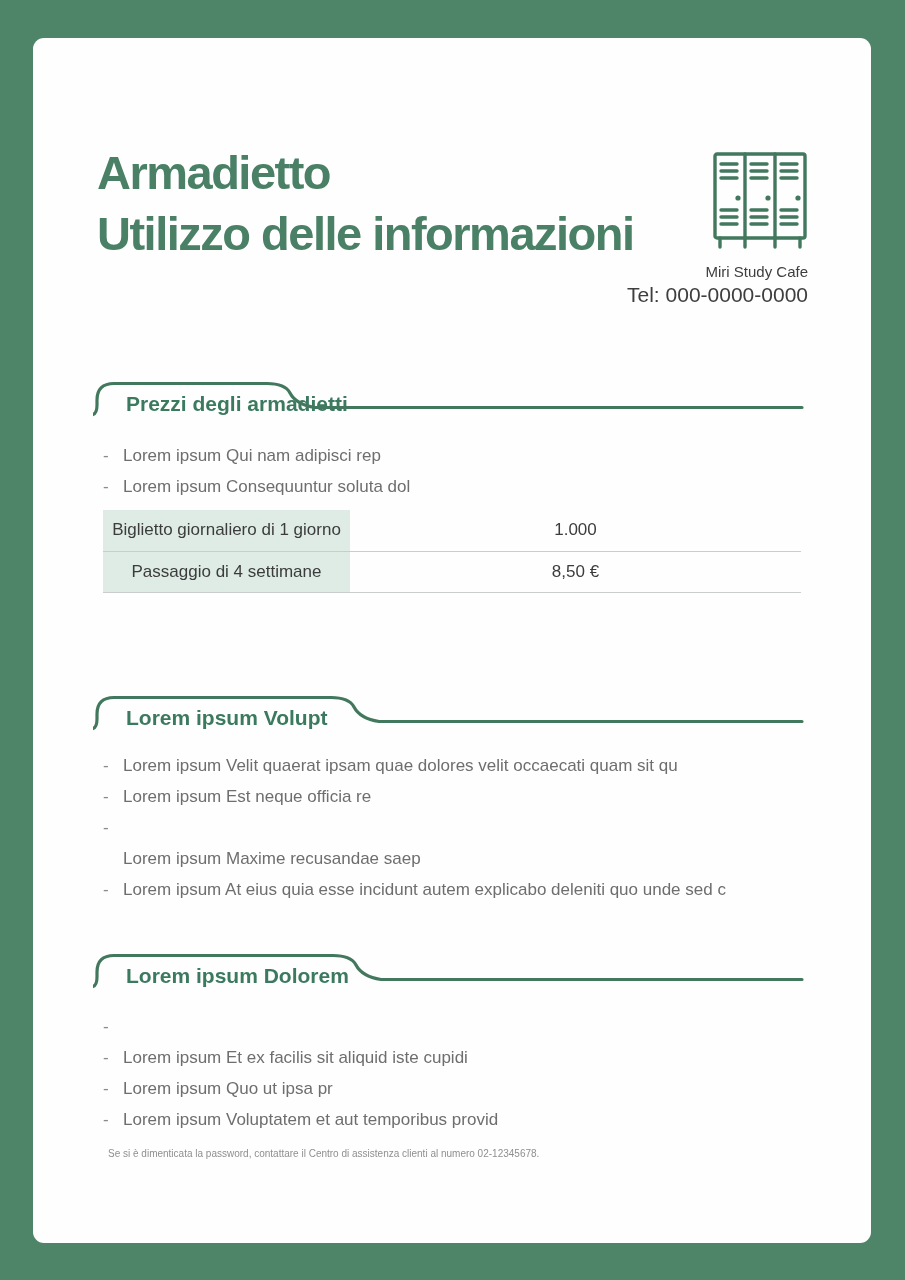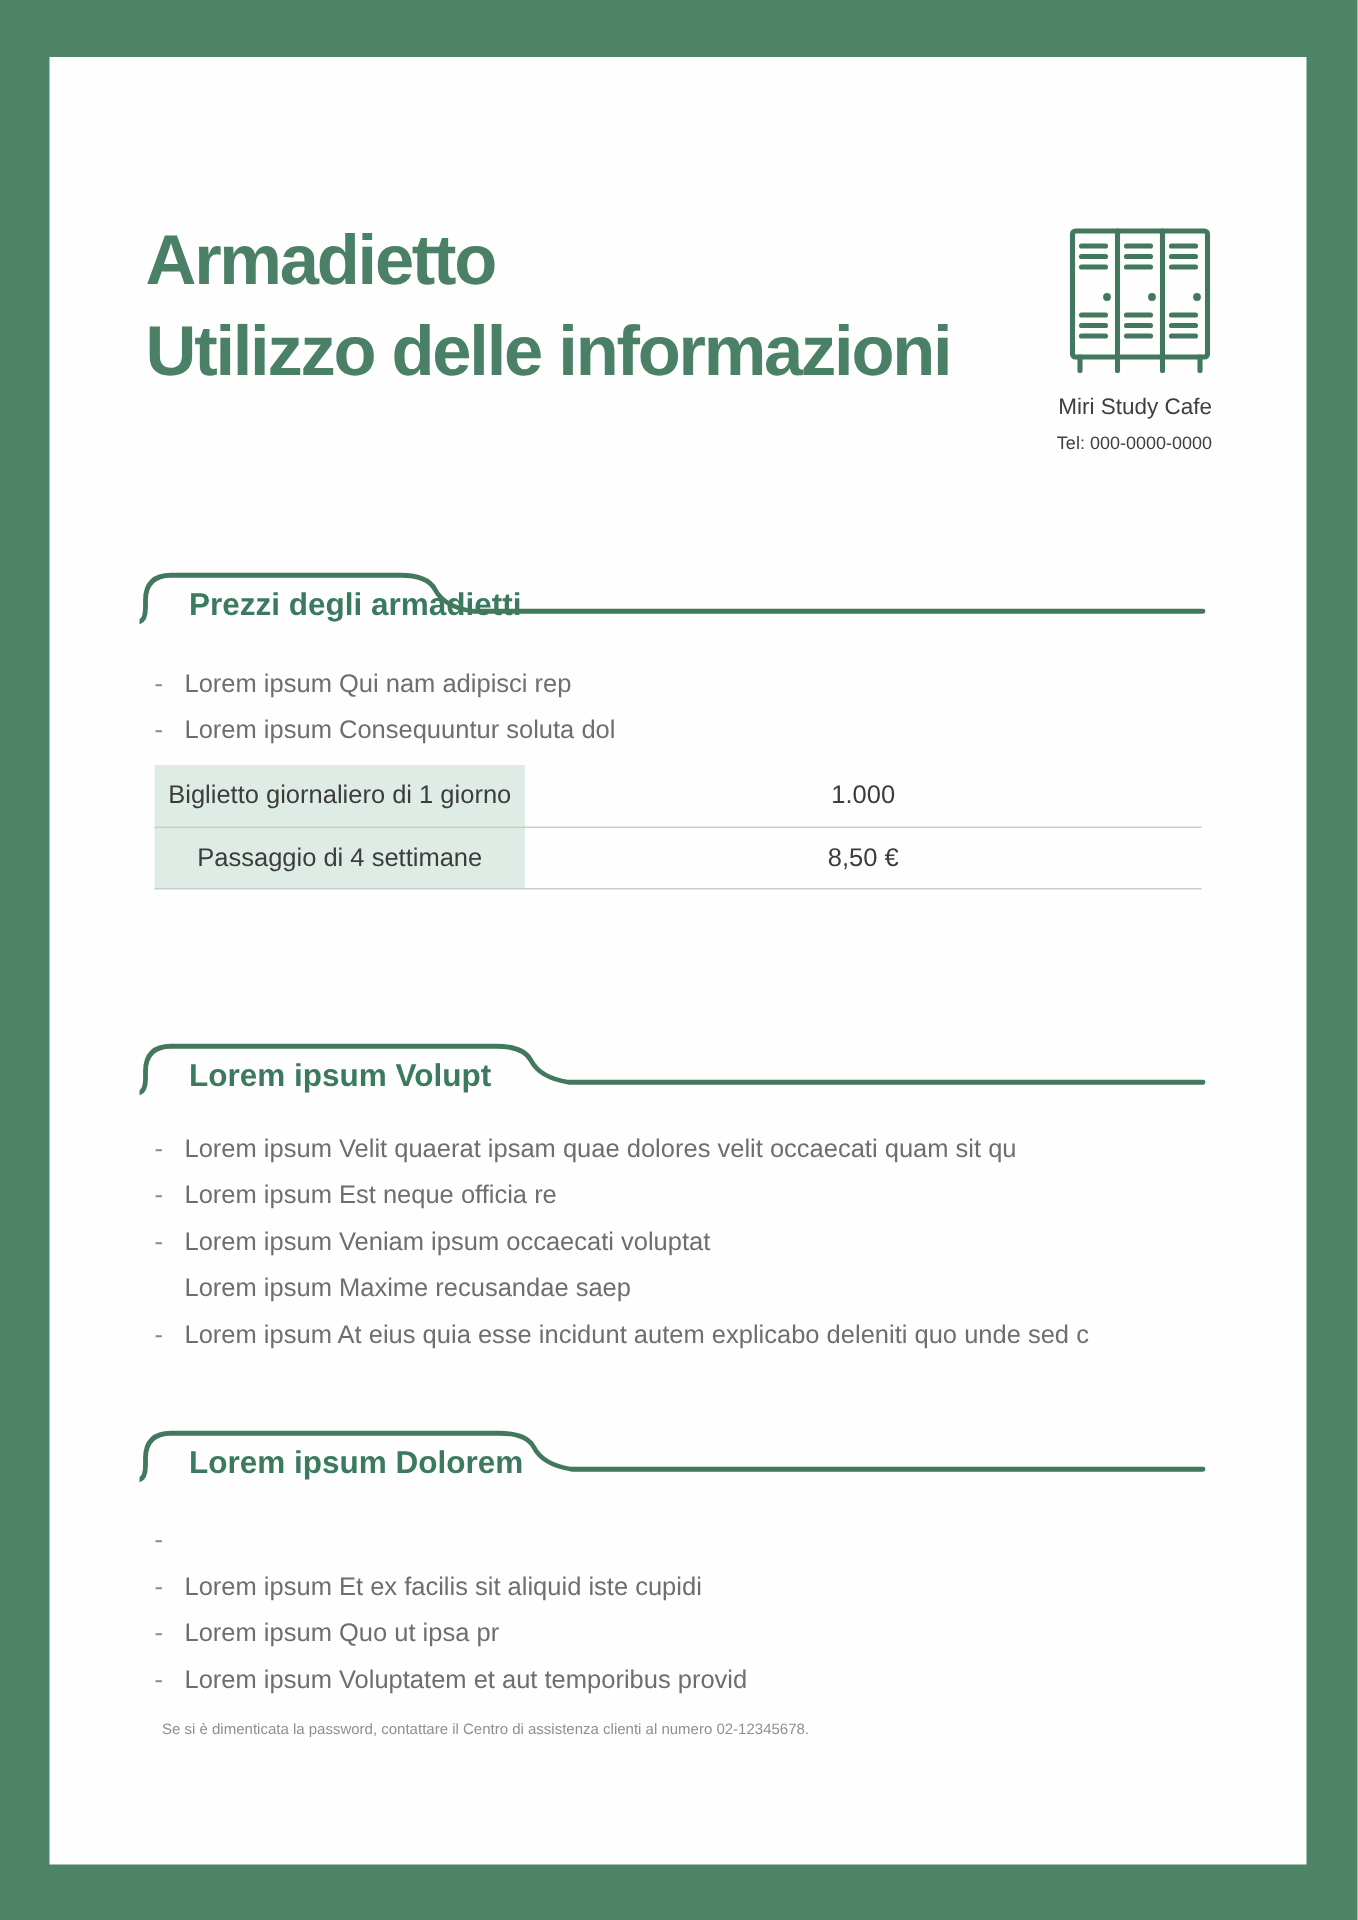--- a/index.html
+++ b/index.html
@@ -7,38 +7,39 @@
   body {
     position:relative;
     background:#4e8468;
     font-family:"Liberation Sans", sans-serif;
     overflow:hidden;
   }
   .page {
     position:absolute; left:33px; top:38px;
     width:838px; height:1205px;
     background:#fefefe;
+    border-radius:11px;
   }
 
   
   .doc-title {
     position:absolute; left:64px; top:104px; z-index:3;
     font-size:47px; line-height:61px; font-weight:bold;
     letter-spacing:-1.5px; color:#4a8065; white-space:nowrap;
   }
   .brand {
     position:absolute; top:113px; right:63px; z-index:1;
     display:flex; flex-direction:column; align-items:flex-end;
   }
   .brand svg { display:block; }
   .brand-name {
     margin-top:14px; font-size:15px; color:#3e3e3e; line-height:18px;
   }
   .brand-tel {
-    margin-top:5px; font-size:12px; color:#3e3e3e; line-height:18px;
+    margin-top:5px; font-size:21px; color:#3e3e3e; line-height:18px;
   }
 
   
   .section { position:absolute; left:64px; width:707px; }
   #section-prices  { top:338px; height:300px; }
   #section-volupt  { top:652px; height:240px; }
   #section-dolorem { top:910px; height:260px; }
 
   .sec-head { position:relative; height:46px; }
   .tabline {
@@ -168,21 +169,20 @@
       <div class="b-line">
           <span class="b-dash">-</span>
           <span>Lorem ipsum Velit quaerat ipsam quae dolores velit occaecati quam sit qu</span>
         </div>
       <div class="b-line">
           <span class="b-dash">-</span>
           <span>Lorem ipsum Est neque officia re</span>
         </div>
       <div class="b-line">
           <span class="b-dash">-</span>
-          <span>Lorem ipsum Veniam ipsum occaecati voluptat</span>
         </div>
       <div class="b-line">
           <span class="b-dash"></span>
           <span>Lorem ipsum Maxime recusandae saep</span>
         </div>
       <div class="b-line">
           <span class="b-dash">-</span>
           <span>Lorem ipsum At eius quia esse incidunt autem explicabo deleniti quo unde sed c</span>
         </div>
     </div>

